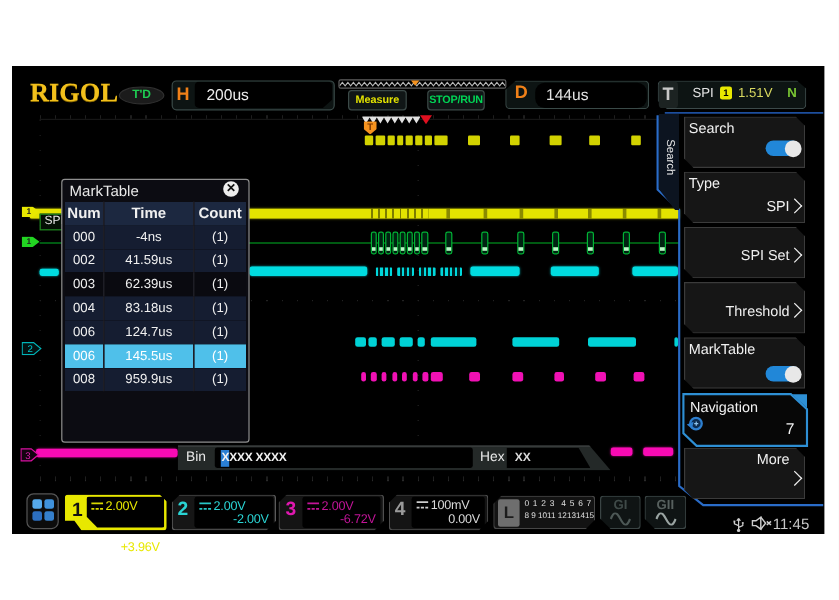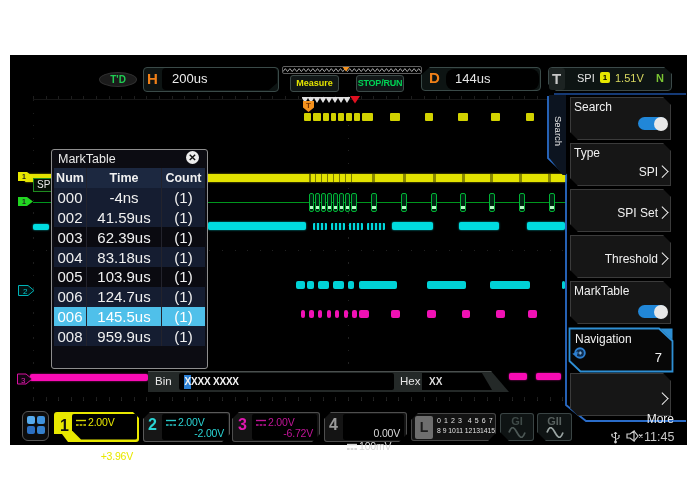--- a/index.html
+++ b/index.html
@@ -162,20 +162,22 @@
   clip-path:polygon(0 0,343px 0,361px 100%,0 100%);box-shadow:inset 0 1px 0 #4a4f4e;"></div>
 <div class="abs" style="left:155px;top:375px;font:11.5px 'Liberation Sans',sans-serif;color:#e8e8e8;">Bin</div>
 <div class="abs" style="left:179px;top:373px;width:215px;height:17px;background:#000;border-radius:2px;"></div>
 <div class="abs" style="left:183.5px;top:374.5px;width:7px;height:14px;background:#2a7fd4;"></div>
 <div class="abs" style="left:184.5px;top:376px;font:bold 10px 'Liberation Sans',sans-serif;color:#f2f2f2;letter-spacing:-0.2px;">XXXX XXXX</div>
 <div class="abs" style="left:400px;top:375px;font:11.5px 'Liberation Sans',sans-serif;color:#e8e8e8;">Hex</div>
 <div class="abs" style="left:422px;top:373px;width:70px;height:17px;background:#000;
   clip-path:polygon(0 0,60px 0,70px 100%,0 100%);"></div>
 <div class="abs" style="left:429px;top:376px;font:bold 10px 'Liberation Sans',sans-serif;color:#dcdcdc;letter-spacing:0px;">XX</div>
 
+<div class="abs" style="left:25px;top:64px;font:bold 22px 'Liberation Serif',serif;color:#f2c01c;
+  letter-spacing:0px;text-shadow:0 1px 0 #8a6a00;">RIGOL</div>
 <div class="abs" style="left:99px;top:72px;width:38px;height:15px;background:#1b1b1b;border-radius:50%;
   border:1px solid #303030;box-sizing:border-box;text-align:center;
   font:bold 10px 'Liberation Sans',sans-serif;color:#1fcc52;line-height:13px;">T'D</div>
 
 <div class="abs" style="left:143px;top:67px;width:136px;height:25px;background:#0d1413;
   border:1px solid #3a4a48;border-radius:4px;box-sizing:border-box;"></div>
 <div class="abs" style="left:147px;top:70px;font:bold 15px 'Liberation Sans',sans-serif;color:#f08018;">H</div>
 <div class="abs" style="left:162px;top:68px;width:115px;height:22px;background:#000;border-radius:4px;
   clip-path:polygon(0 0,100% 0,100% calc(100% - 7px),calc(100% - 8px) 100%,0 100%);"></div>
 <div class="abs" style="left:172px;top:71px;font:13px 'Liberation Sans',sans-serif;color:#ececec;">200us</div>
@@ -212,21 +214,21 @@
 <div class="abs" style="left:656px;top:72px;font:bold 11px 'Liberation Sans',sans-serif;color:#7ac633;">N</div>
 
 <div class="abs" style="left:51px;top:149px;width:157px;height:220px;background:#0c0c12;
   border:1.5px solid #8e8e8e;border-radius:3px;box-sizing:border-box;"></div>
 <div class="abs" style="left:58px;top:152px;font:12.5px 'Liberation Sans',sans-serif;color:#e8e8e8;">MarkTable</div>
 <div class="abs" style="left:186px;top:151px;width:13px;height:13px;background:#ededed;border-radius:50%;
   font:bold 10px 'Liberation Sans',sans-serif;color:#111;text-align:center;line-height:13px;">✕</div>
 <div class="abs" style="left:54px;top:168px;width:151px;height:198px;font-family:'Liberation Sans',sans-serif;">
   <style>
     .mt{border-collapse:collapse;width:151px;table-layout:fixed;}
-    .mt td{height:19.8px;padding:0;text-align:center;color:#f0f0f0;font-size:15px;
+    .mt td{height:19.8px;padding:0;text-align:center;color:#f0f0f0;font-size:11px;
       border-left:1px solid #23232c;overflow:hidden;}
     .mt td:first-child{border-left:none;}
     .mt tr.h td{background:#1c2840;font-weight:bold;font-size:12.5px;}
     .mt tr.e td{background:#151d31;}
     .mt tr.o td{background:#0a0a10;}
     .mt tr.sel td{background:#4fc0ea;color:#fff;}
   </style>
   <table class="mt">
     <tbody>
           <tr class="h">
@@ -245,25 +247,20 @@
             <td>(1)</td>
           </tr>
     <tr class="o">
             <td>003</td>
             <td>62.39us</td>
             <td>(1)</td>
           </tr>
     <tr class="e">
             <td>004</td>
             <td>83.18us</td>
-            <td>(1)</td>
-          </tr>
-    <tr class="o">
-            <td>005</td>
-            <td>103.9us</td>
             <td>(1)</td>
           </tr>
     <tr class="e">
             <td>006</td>
             <td>124.7us</td>
             <td>(1)</td>
           </tr>
     <tr class="sel">
             <td>006</td>
             <td>145.5us</td>
@@ -320,21 +317,21 @@
   <path d="M1.5 1.5 L91 1.5 L104.5 14 L104.5 44.5 L12.5 44.5 L1.5 34 Z" fill="#070707" stroke="#2e8fd4" stroke-width="1.8"></path>
   <path d="M92 1.5 L104.5 1.5 L104.5 13 Z" fill="#2e8fd4"></path>
 </svg>
 <div class="mlabel" style="top:332px;left:575px;">Navigation</div>
 <svg class="abs" style="left:572px;top:346px;" width="15" height="14" viewBox="0 0 15 14">
   <circle cx="8" cy="7" r="4.8" fill="#0d2c50" stroke="#2d7fd0" stroke-width="1.9"></circle>
   <path d="M0.3 7.8 L6 5.4 L4.6 11.3 Z" fill="#2d7fd0"></path>
   <path d="M6.5 7 h3.4 M8.2 5.3 v3.4" stroke="#8ec4ee" stroke-width="1"></path>
 </svg>
 <div class="abs" style="left:640px;top:350px;width:22px;text-align:right;font:13px 'Liberation Sans',sans-serif;color:#f0f0f0;">7</div>
-<div class="mright" style="top:412px;margin-left:16px;">More</div>
+<div class="mright" style="top:376px;">More</div>
 <div class="chev" style="left:658px;top:394px;"></div>
 
 <style>
   .chbox{position:absolute;top:412px;height:29px;box-sizing:border-box;border-radius:3px;}
   .chnum{position:absolute;top:414px;font:bold 16px 'Liberation Sans',sans-serif;}
   .chfield{position:absolute;top:413.5px;height:26px;background:#000;border-radius:2px;
     clip-path:polygon(0 0,100% 0,100% 100%,9px 100%,0 calc(100% - 9px));}
   .chl1{position:absolute;font:10.5px 'Liberation Sans',sans-serif;letter-spacing:-0.2px;}
   .chl2{position:absolute;font:10.5px 'Liberation Sans',sans-serif;text-align:right;letter-spacing:-0.2px;}
   .dcic{display:inline-block;width:10px;height:8px;vertical-align:-1px;margin-right:2px;}
@@ -373,21 +370,21 @@
 <div class="chl1" style="left:256px;top:416px;color:#c21498;"><svg class="dcic" viewBox="0 0 10 8">
         <path d="M0 1.5 H10" stroke="#c21498" stroke-width="1.4"></path>
         <path d="M0 6 H2.6 M3.7 6 H6.3 M7.4 6 H10" stroke="#c21498" stroke-width="1.4"></path>
       </svg>2.00V</div>
 <div class="chl2" style="left:256px;top:427px;width:57px;color:#c21498;">-6.72V</div>
 
 <div class="chbox" style="left:324px;width:83px;top:412px;height:30px;background:#141414;box-shadow:inset 0 0 0 1px #4e4e4e;
   clip-path:polygon(7px 0,100% 0,100% calc(100% - 8px),calc(100% - 8px) 100%,0 100%,0 7px);"></div>
 <div class="chnum" style="left:329px;top:416px;color:#9a9a9a;">4</div>
 <div class="chfield" style="left:343px;width:61px;clip-path:none;"></div>
-<div class="chl1" style="left:347px;top:440px;color:#d8d8d8;"><svg class="dcic" viewBox="0 0 10 8">
+<div class="chl1" style="left:347px;top:415px;color:#d8d8d8;"><svg class="dcic" viewBox="0 0 10 8">
         <path d="M0 1.5 H10" stroke="#cccccc" stroke-width="1.4"></path>
         <path d="M0 6 H2.6 M3.7 6 H6.3 M7.4 6 H10" stroke="#cccccc" stroke-width="1.4"></path>
       </svg>100mV</div>
 <div class="chl2" style="left:347px;top:427px;width:53px;color:#d8d8d8;">0.00V</div>
 
 <div class="chbox" style="left:411px;width:85px;top:413px;height:28px;background:#131313;box-shadow:inset 0 0 0 1px #464646;
   clip-path:polygon(7px 0,100% 0,100% calc(100% - 8px),calc(100% - 8px) 100%,0 100%,0 7px);"></div>
 <div class="abs" style="left:415px;top:415.5px;width:18px;height:23px;background:#6e6e6e;border-radius:2px;
   font:bold 14px 'Liberation Sans',sans-serif;color:#1c1c1c;text-align:center;line-height:23px;">L</div>
 <div class="abs" style="left:437px;top:417px;white-space:nowrap;font:7px 'Liberation Sans',sans-serif;color:#e0e0e0;letter-spacing:0.6px;">0 1 2 3&nbsp; 4 5 6 7</div>

